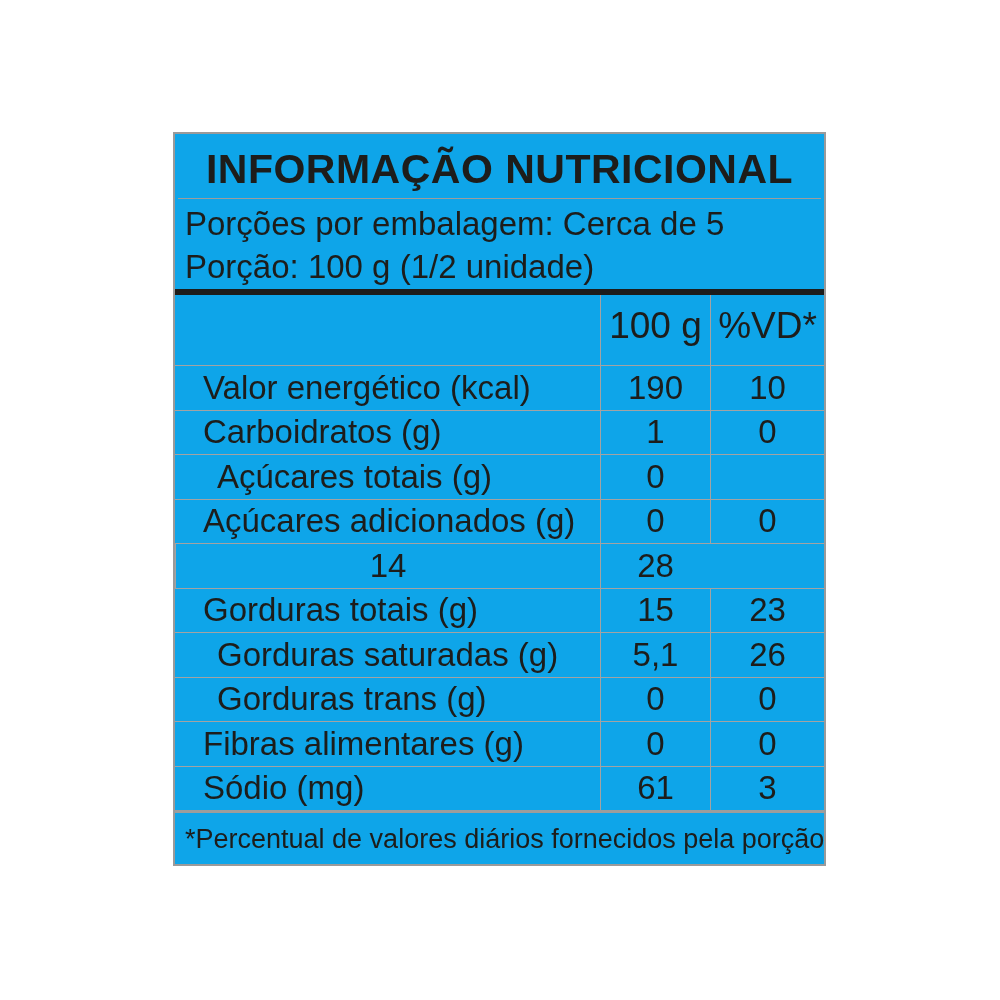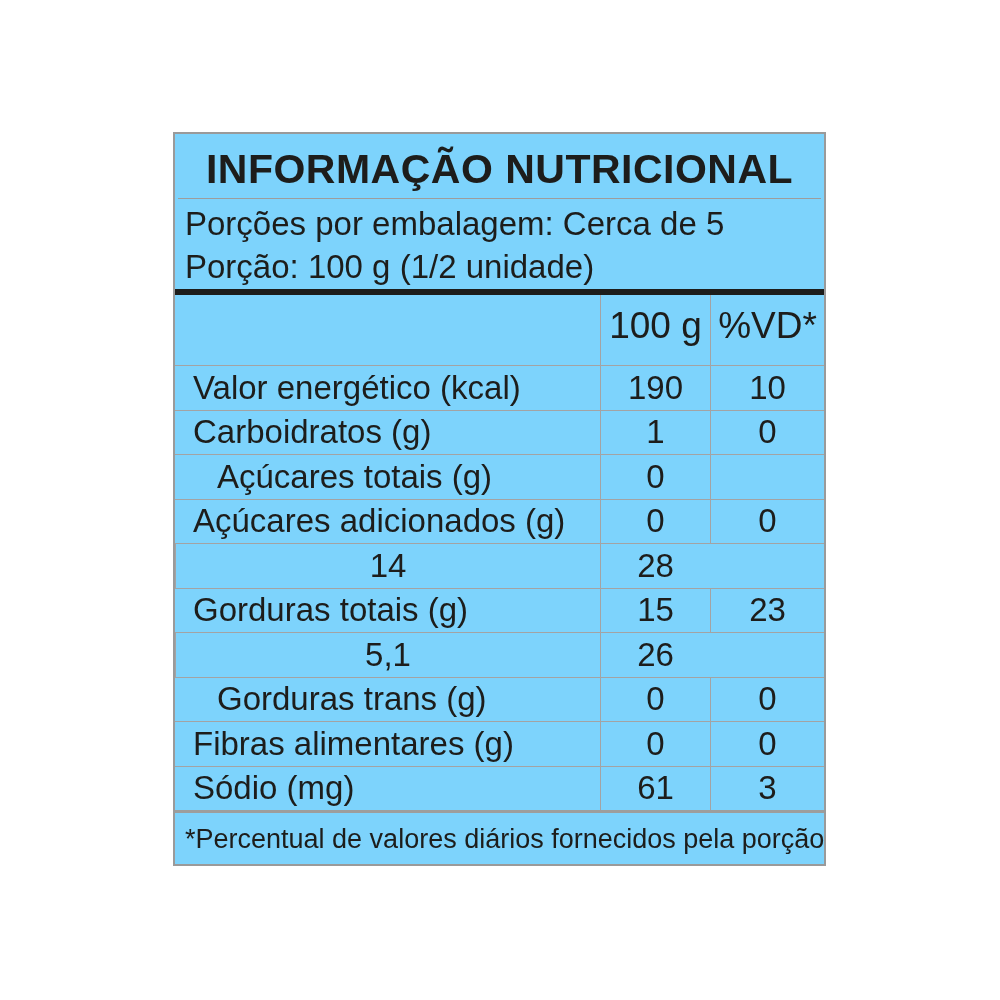--- a/index.html
+++ b/index.html
@@ -13,21 +13,21 @@
   }
   * { box-sizing: border-box; }
 
   .label-box {
     position: absolute;
     left: 173px;
     top: 132px;
     width: 653px;
     height: 734px;
     border: 2px solid #9a9a9a;
-    background: #7dd3fc;
+    background: #0ea5e9;
     overflow: hidden;
   }
 
   .title {
     height: 64px;
     line-height: 70px;
     font-size: 41px;
     font-weight: bold;
     text-align: center;
     letter-spacing: 0.5px;
@@ -76,21 +76,21 @@
 
   .cell {
     display: flex;
     align-items: center;
     height: 100%;
     font-size: 33px;
     white-space: nowrap;
     overflow: hidden;
   }
 
-  .label-cell { padding-left: 18px; }
+  .label-cell { padding-left: 28px; }
   .label-cell.indent-1 { padding-left: 42px; }
   .label-cell.indent-2 { }
 
   .num-cell {
     justify-content: center;
     border-left: 1px solid #a3a3a3;
   }
 
   .footnote-rule {
     height: 3px;
@@ -150,20 +150,21 @@
       <div class="grid row">
         <div class="cell num-cell">14</div>
         <div class="cell num-cell">28</div>
       </div>
       <div class="grid row">
         <div class="cell label-cell indent-0">Gorduras totais (g)</div>
         <div class="cell num-cell">15</div>
         <div class="cell num-cell">23</div>
       </div>
       <div class="grid row">
+        <div class="cell label-cell indent-1">Gorduras saturadas (g)</div>
         <div class="cell num-cell">5,1</div>
         <div class="cell num-cell">26</div>
       </div>
       <div class="grid row">
         <div class="cell label-cell indent-1">Gorduras trans (g)</div>
         <div class="cell num-cell">0</div>
         <div class="cell num-cell">0</div>
       </div>
       <div class="grid row">
         <div class="cell label-cell indent-0">Fibras alimentares (g)</div>

